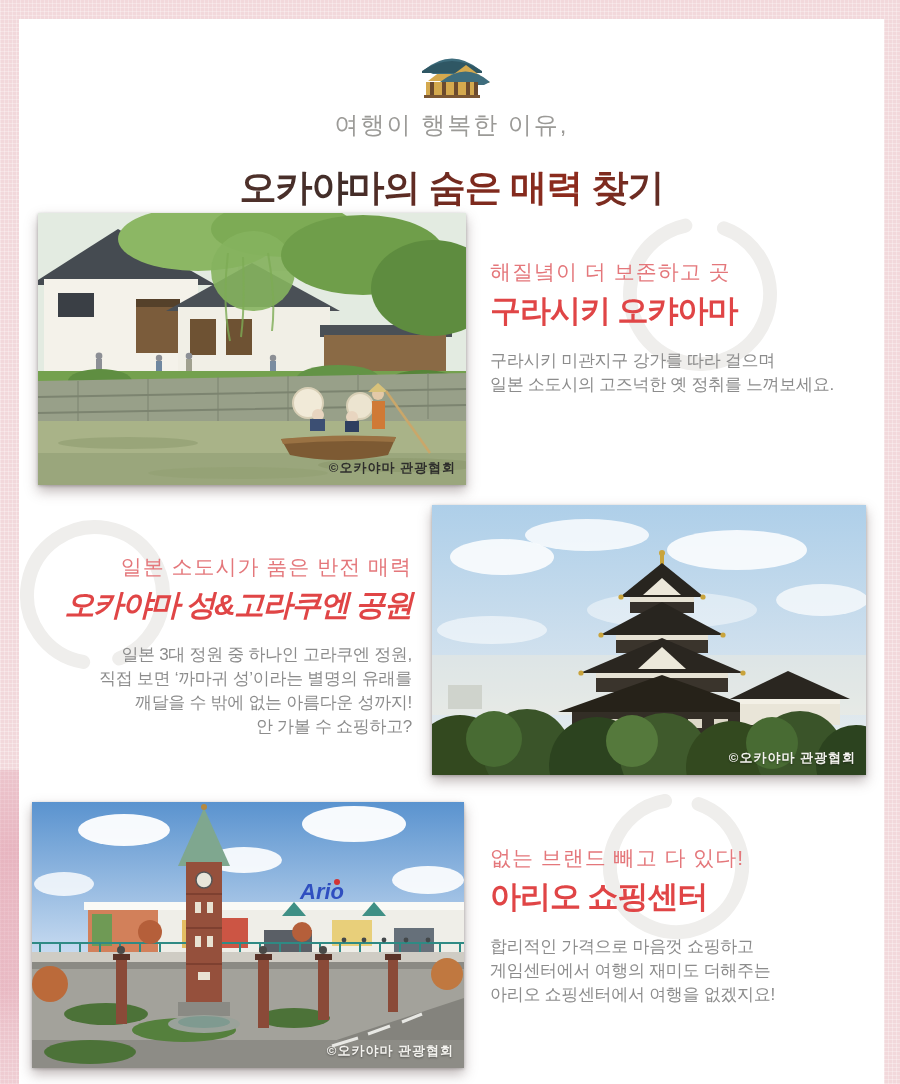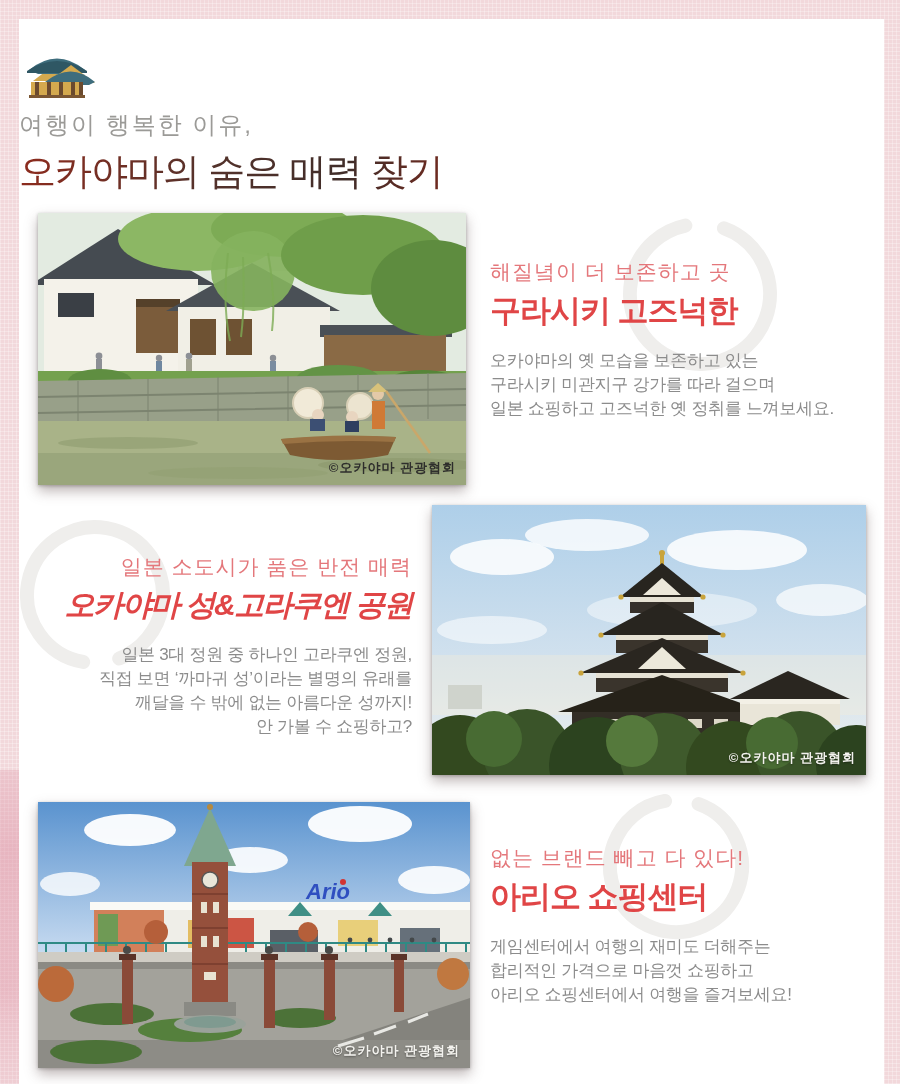--- a/index.html
+++ b/index.html
@@ -9,24 +9,24 @@
     background-image:
       repeating-linear-gradient(0deg, rgba(255,255,255,.28) 0 1px, rgba(255,255,255,0) 1px 4px),
       repeating-linear-gradient(90deg, rgba(255,255,255,.28) 0 1px, rgba(255,255,255,0) 1px 4px);
   }
   .border-accent{position:absolute;left:0;top:770px;width:19px;height:314px;
     background:radial-gradient(circle at 60% 25%, rgba(219,140,160,.45), rgba(219,140,160,0) 75%),
                radial-gradient(circle at 30% 70%, rgba(219,140,160,.35), rgba(219,140,160,0) 70%);}
   .panel{position:absolute;left:19px;top:19px;width:865px;height:1065px;background:#ffffff;}
 
   
-  .hdr{position:absolute;left:0;top:30px;width:100%;text-align:left;}
+  .hdr{position:absolute;left:0;top:30px;width:100%;text-align:center;}
   .hdr .icon-wrap{display:inline-block;}
   .hdr-sub{margin-top:6px;font-size:24px;color:#9b9a97;letter-spacing:2px;}
-  .hdr-title{margin-top:6px;font-size:37px;font-weight:normal;letter-spacing:-1px;
+  .hdr-title{margin-top:22px;font-size:37px;font-weight:bold;letter-spacing:-1px;
     background:linear-gradient(100deg,#8e2b1d 0%,#54322b 22%,#402d29 38%,#7c2a1e 52%,#8e2b1d 64%,#462d28 80%,#7c2a1e 100%);
     -webkit-background-clip:text;background-clip:text;color:transparent;}
 
   
   .enso{position:absolute;z-index:0;}
 
   
   .photo{position:absolute;z-index:1;box-shadow:0 6px 12px rgba(90,70,70,.40),0 1px 3px rgba(0,0,0,.25);background:#8b5cf6;}
   .photo svg{display:block;}
   .credit{position:absolute;right:10px;bottom:8px;font-size:13px;font-weight:bold;letter-spacing:1px;}
@@ -140,25 +140,24 @@
         <circle cx="314" cy="204" r="6" fill="#e8d5c0"></circle>
         <rect x="307" y="208" width="14" height="11" fill="#2e3f60"></rect>
         <path d="M243,226 Q300,222 358,224 L350,242 Q300,252 252,242 Z" fill="#7d5a33"></path>
         <path d="M243,226 Q300,220 358,224 L356,229 Q300,226 245,231 Z" fill="#9a7243"></path>
       </svg>
       <div class="credit dark">©오카야마 관광협회</div>
     </div>
 
     <div class="stext" style="left:471px;top:239px;width:380px;">
       <div class="s-sub">해질녘이 더 보존하고 곳</div>
-      <div class="s-title">구라시키 고즈넉한</div>
+      <div class="s-title">구라시키 오캬아마</div>
       <div class="s-body">
-        <div>오카야마의 옛 모습을 보존하고 있는</div>
         <div>구라시키 미관지구 강가를 따라 걸으며</div>
-        <div>일본 쇼핑하고 고즈넉한 옛 정취를 느껴보세요.</div>
+        <div>일본 소도시의 고즈넉한 옛 정취를 느껴보세요.</div>
       </div>
     </div>
 
     <div class="stext right" style="left:11px;top:534px;width:382px;">
       <div class="s-sub">일본 소도시가 품은 반전 매력</div>
       <div class="s-title" style="font-size:30px;letter-spacing:-1.5px;white-space:nowrap;font-style:italic;">오카야마 성&amp;고라쿠엔 공원</div>
       <div class="s-body">
         <div>일본 3대 정원 중 하나인 고라쿠엔 정원,</div>
         <div>직접 보면 ‘까마귀 성’이라는 별명의 유래를</div>
         <div>깨달을 수 밖에 없는 아름다운 성까지!</div>
@@ -229,21 +228,21 @@
           <circle cx="368" cy="250" r="44" fill="#3a5429"></circle>
           <circle cx="424" cy="260" r="40" fill="#2c431f"></circle>
           <circle cx="62" cy="234" r="28" fill="#486b33"></circle>
           <circle cx="200" cy="236" r="26" fill="#55793c"></circle>
           <circle cx="340" cy="238" r="26" fill="#486b33"></circle>
         </g>
       </svg>
       <div class="credit light">©오카야마 관광협회</div>
     </div>
 
-    <div class="photo" style="left:19px;top:783px;width:432px;height:266px;">
+    <div class="photo" style="left:13px;top:783px;width:432px;height:266px;">
       <svg viewBox="0 0 432 266" width="432" height="266" preserveAspectRatio="none">
         <defs>
           <linearGradient id="sky3" x1="0" y1="0" x2="0" y2="1">
             <stop offset="0" stop-color="#5a93cf"></stop>
               <stop offset="1" stop-color="#c6daf0"></stop>
           </linearGradient>
         </defs>
         <rect width="432" height="150" fill="url(#sky3)"></rect>
         <ellipse cx="92" cy="28" rx="46" ry="16" fill="#ffffff" opacity=".95"></ellipse>
         <ellipse cx="212" cy="58" rx="38" ry="13" fill="#ffffff" opacity=".9"></ellipse>
@@ -341,20 +340,20 @@
         <ellipse cx="172" cy="222" rx="36" ry="9" fill="#9aa29a"></ellipse>
         <ellipse cx="172" cy="220" rx="26" ry="6" fill="#7f9a90"></ellipse>
       </svg>
       <div class="credit light">©오카야마 관광협회</div>
     </div>
 
     <div class="stext" style="left:471px;top:825px;width:380px;">
       <div class="s-sub">없는 브랜드 빼고 다 있다!</div>
       <div class="s-title">아리오 쇼핑센터</div>
       <div class="s-body">
+        <div>합리적인 가격으로 마음껏 쇼핑하고</div>
         <div>게임센터에서 여행의 재미도 더해주는</div>
-        <div>합리적인 가격으로 마음껏 쇼핑하고</div>
-        <div>아리오 쇼핑센터에서 여행을 즐겨보세요!</div>
+        <div>아리오 쇼핑센터에서 여행을 없겠지요!</div>
       </div>
     </div>
 
   </div>
 </div>
 
 </body></html>

